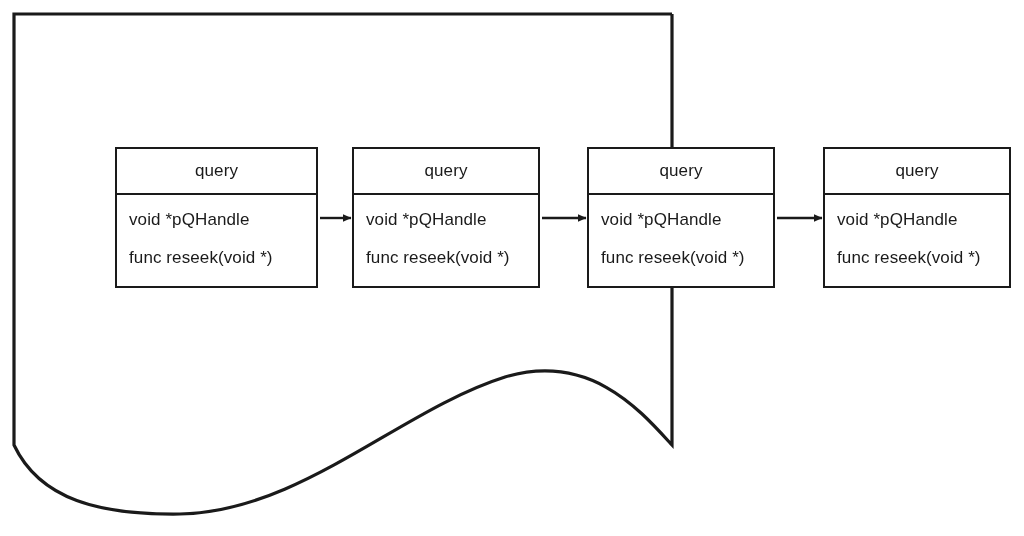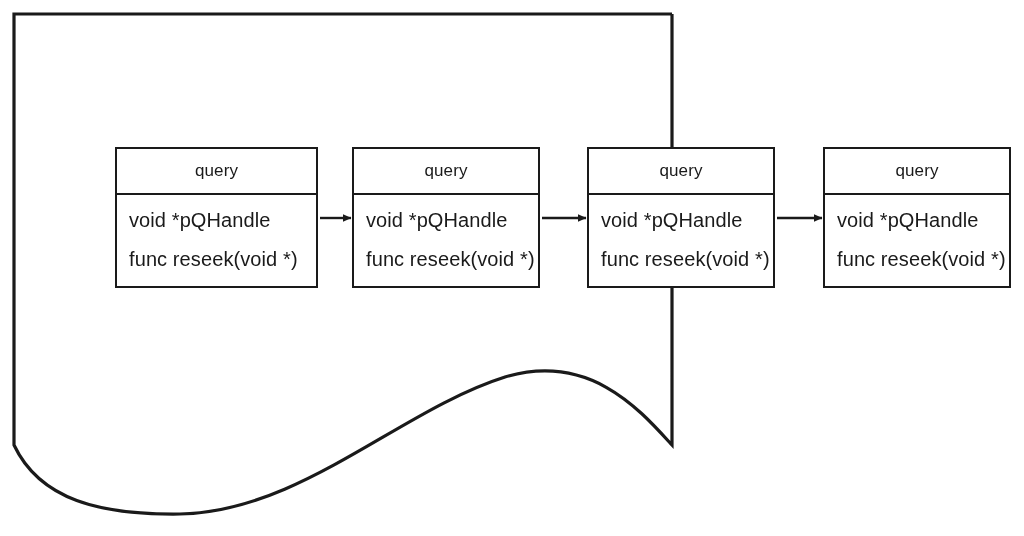--- a/index.html
+++ b/index.html
@@ -45,21 +45,21 @@
   }
   .node-body {
     box-sizing: border-box;
     flex: 1;
     display: flex;
     flex-direction: column;
     justify-content: space-around;
     padding: 6px 12px 8px 12px;
   }
   .node-field {
-    font-size: 20px;
+    font-size: 17px;
     color: #1a1a1a;
     line-height: 1.1;
     white-space: nowrap;
     letter-spacing: 0.1px;
   }
 </style>
 </head>
 <body>
 
 <div id="canvas">

